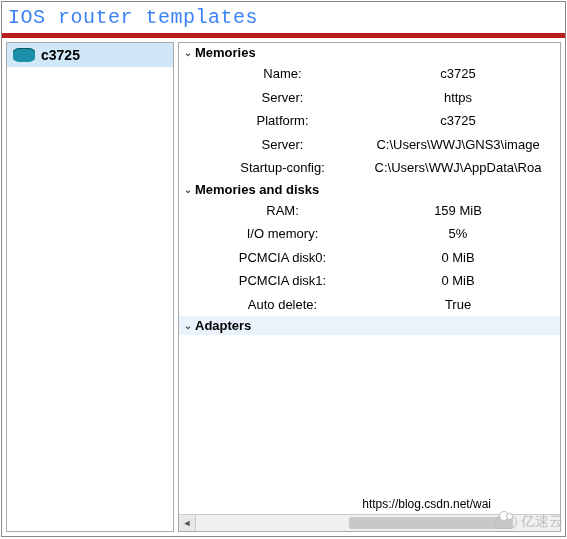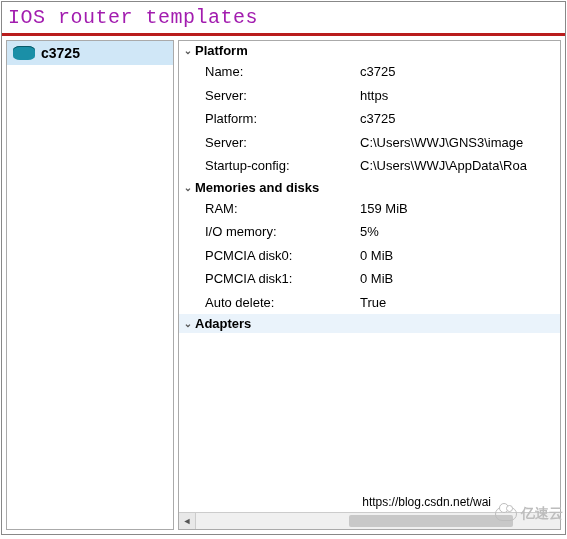--- a/index.html
+++ b/index.html
@@ -12,26 +12,26 @@
     width: 567px;
     height: 539px;
     overflow: hidden;
   }
   .outer {
     border: 1px solid #888;
     width: 565px;
     margin: 1px;
   }
   .title-bar {
-    border-bottom: 3px solid #b91c1c;
+    border-bottom: 5px solid #b91c1c;
     padding: 4px 6px;
     font-family: "Courier New", monospace;
     font-size: 20px;
     font-weight: 500;
-    color: #a21caf;
+    color: #3b82f6;
     background: #fff;
     letter-spacing: 0.5px;
   }
   .content-area {
     display: flex;
     height: 498px;
   }
   .left-panel {
     width: 168px;
     background: #fff;
@@ -86,20 +86,21 @@
     text-align: center;
     font-size: 10px;
     color: #555;
     margin-right: 2px;
   }
   .row {
     display: flex;
     padding: 2px 4px 2px 26px;
     line-height: 1.5;
     white-space: nowrap;
+    text-align: center;
   }
   .key {
     width: 155px;
     flex-shrink: 0;
   }
   .val {
     flex: 1;
     overflow: hidden;
   }
   .hscroll {
@@ -135,29 +136,28 @@
   .watermark-url {
     position: absolute;
     bottom: 3px;
     right: 69px;
     color: #000000;
     font-size: 12px;
     pointer-events: none;
   }
   .watermark-logo {
     position: absolute;
-    bottom: 16px;
+    bottom: 8px;
     right: 4px;
     display: flex;
     align-items: center;
     gap: 4px;
     color: #bdbdbd;
     font-size: 14px;
     pointer-events: none;
-    font-weight: bold;
   }
   .cloud {
     width: 22px;
     height: 14px;
     border: 1.5px solid #bdbdbd;
     border-radius: 8px;
     position: relative;
   }
   .cloud::before {
     content: "";
@@ -190,21 +190,21 @@
         <span class="router-icon"></span>
         <span class="list-item-label">c3725</span>
       </div>
     </div>
 
     <div class="right-panel">
       <div class="detail-body">
 
         <div class="section-header">
           <span class="chev">⌄</span>
-          <span>Platform</span>
+          <span>Memories</span>
         </div>
         <div class="row">
           <span class="key">Name:</span>
           <span class="val">c3725</span>
         </div>
         <div class="row">
           <span class="key">Server:</span>
           <span class="val">https</span>
         </div>
         <div class="row">

